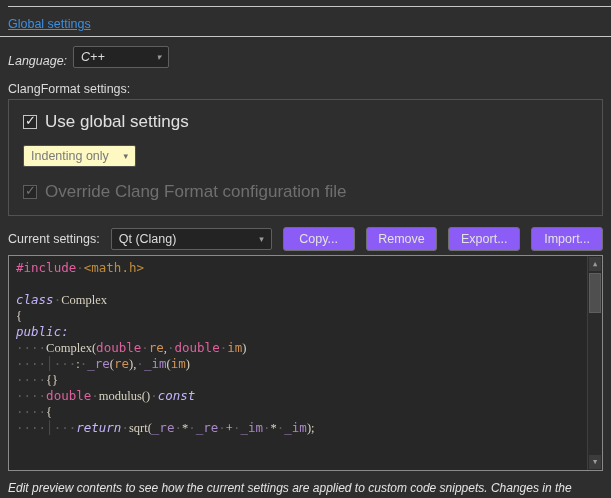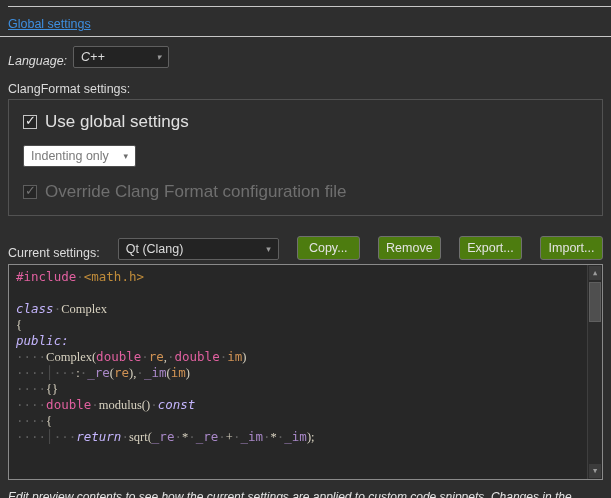--- a/index.html
+++ b/index.html
@@ -43,21 +43,21 @@
     border-radius: 2px;
     display: flex;
     align-items: center;
     justify-content: space-between;
     padding: 0 7px;
     font-size: 12.5px;
     color: #dcdcdc;
     cursor: pointer;
   }
   .combo .arrow { color: #9a9a9a; font-size: 9px; margin-left: 8px; }
-  .combo.disabled { color: #7a7a7a; border-color: #4d4d4d; background: #ffffff; cursor: default; }
+  .combo.disabled { color: #7a7a7a; border-color: #4d4d4d; background: #fef9c3; cursor: default; }
   .combo.disabled .arrow { color: #6d6d6d; }
   .combo-lang { width: 96px; }
   .combo-mode { width: 113px; }
   .combo-scheme { width: 161px; }
 
   .clang-label { margin-top: 14px; }
 
   .groupbox {
     margin-top: 3px;
     border: 1px solid #525252;
@@ -81,25 +81,25 @@
     line-height: 16px;
   }
   .cb-label { font-size: 17px; color: #e0e0e0; }
   .cb-row.disabled .cb-box { border-color: #5e5e5e; cursor: default; }
   .cb-row.disabled .cb-box .check { color: #747474; }
   .cb-row.disabled .cb-label { color: #6f6f6f; }
 
   .mode-row { margin-top: 13px; }
   .override-row { margin-top: 15px; }
 
-  .cs-row { margin-top: 20px; display: flex; align-items: flex-end; gap: 18px; }
+  .cs-row { margin-top: 11px; display: flex; align-items: center; gap: 11px; }
   .btn {
     flex: 1 1 0;
     height: 24px;
-    background: #4d7c0f;
+    background: #8b5cf6;
     border: 1px solid #6f6f6f;
     border-radius: 3px;
     color: #e3e3e3;
     font-size: 12.5px;
     font-family: "Liberation Sans", sans-serif;
     cursor: pointer;
   }
 
   .editor {
     margin-top: 4px;

